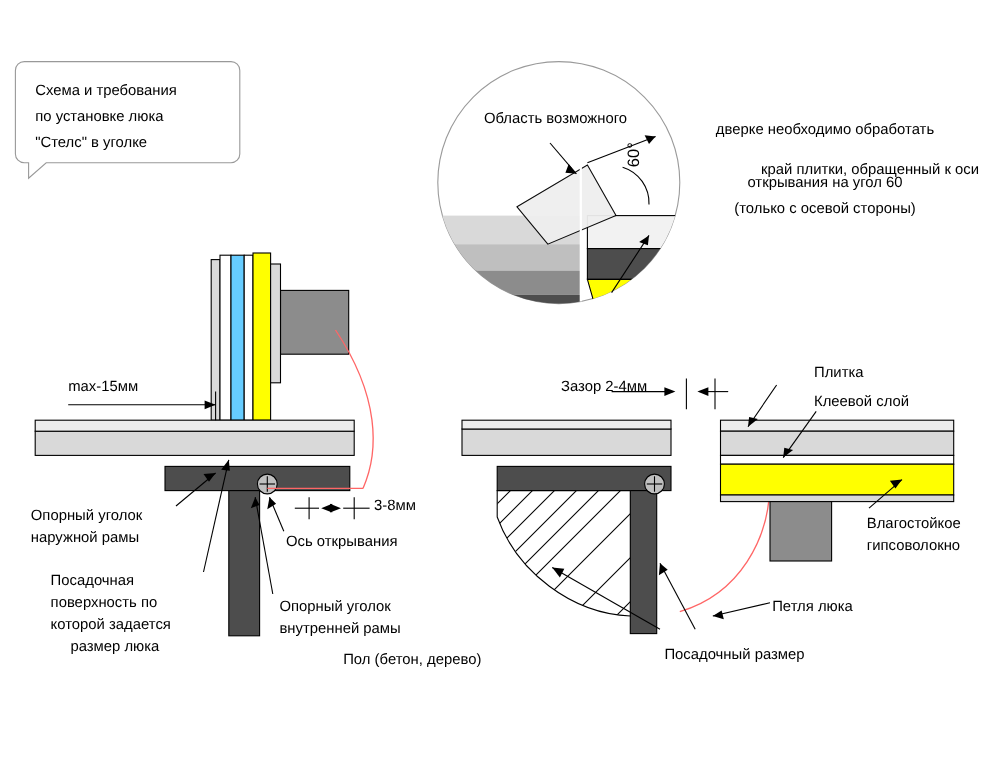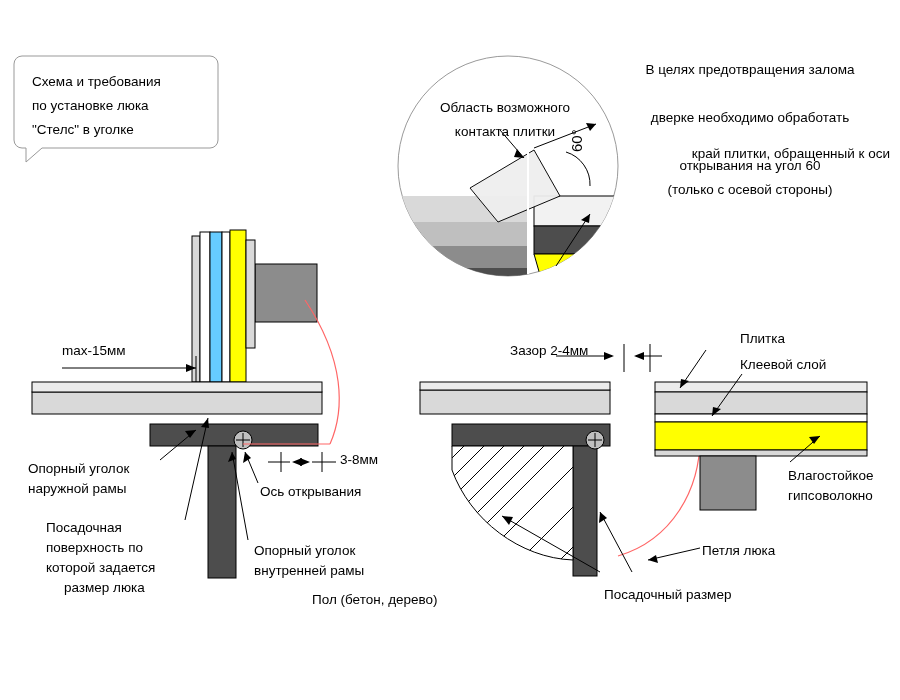--- a/index.html
+++ b/index.html
@@ -182,28 +182,26 @@
       <line x1="632" y1="572" x2="600" y2="512" stroke="#000" stroke-width="1"></line>
       <polygon points="600,512 599,523 607,518" fill="#000"></polygon>
     </g>
 
   </svg>
 
   <div class="txt" style="left:32px; top:72px;">Схема и требования</div>
   <div class="txt" style="left:32px; top:96px;">по установке люка</div>
   <div class="txt" style="left:32px; top:120px;">"Стелс" в уголке</div>
 
-  <div class="txt center" style="left:610px; top:60px; width:280px;">В целях предотвращения залома</div>
   <div class="txt center" style="left:610px; top:108px; width:280px;">дверке необходимо обработать</div>
   <div class="txt center" style="left:610px; top:144px; width:280px;text-align:right;">край плитки, обращенный к оси</div>
   <div class="txt center" style="left:610px; top:156px; width:280px;">открывания на угол 60</div>
   <div class="txt center" style="left:610px; top:180px; width:280px;">(только с осевой стороны)</div>
 
   <div class="txt center" style="left:410px; top:98px; width:190px;">Область возможного</div>
-  <div class="txt center" style="left:410px; top:122px; width:190px;">контакта плитки</div>
   <div class="txt" style="left:566px; top:152px; font-size:15px; transform:rotate(-90deg); transform-origin:left top;">60°</div>
 
   <div class="txt" style="left:62px; top:341px;">max-15мм</div>
   <div class="txt" style="left:340px; top:450px;">3-8мм</div>
 
   <div class="txt" style="left:28px; top:459px;">Опорный уголок</div>
   <div class="txt" style="left:28px; top:479px;">наружной рамы</div>
 
   <div class="txt" style="left:260px; top:482px;">Ось открывания</div>
 

